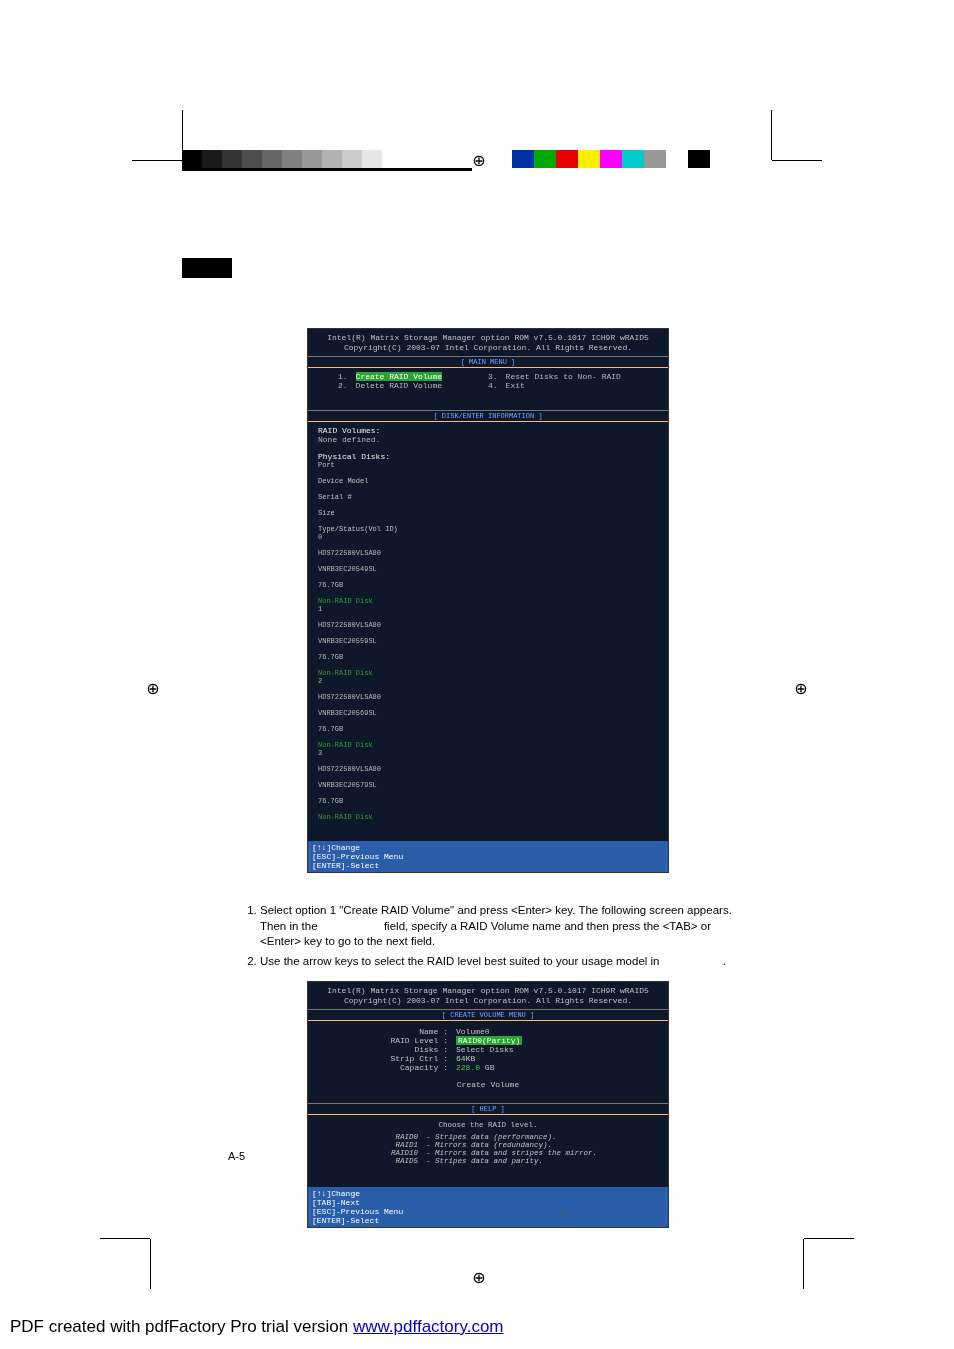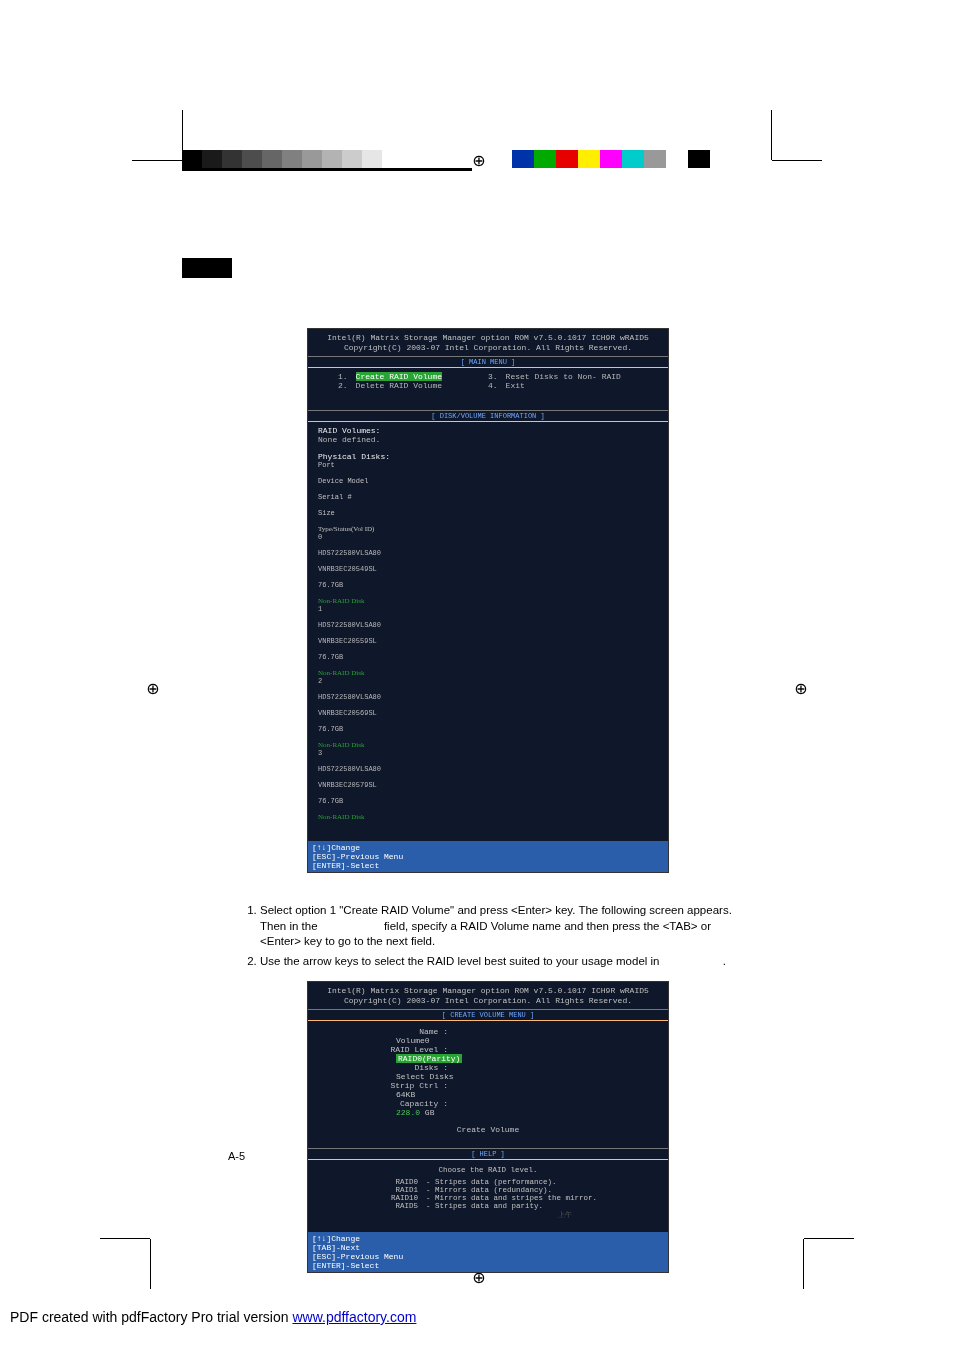--- a/index.html
+++ b/index.html
@@ -135,21 +135,21 @@
   .phys-row {
     display: flex;
     gap: 8px;
     font-size: 7px;
     flex-direction: column;
   }
   .phys-row .c0 { width: 12px; }
   .phys-row .c1 { width: 90px; }
   .phys-row .c2 { width: 90px; font-family: Liberation Mono, monospace; }
   .phys-row .c3 { width: 45px; }
-  .phys-row .c4 { width: 80px; color: #2aa335; font-family: Liberation Serif, serif; }
+  .phys-row .c4 { width: 80px; color: #2aa335; }
   .phys-header { color: #c0c0c0; }
   .bios-footer {
     display: flex;
     justify-content: flex-end;
     background: #2a5eaa;
     color: #fff;
     font-size: 8px;
     padding: 2px 4px;
     flex-direction: column;
   }
@@ -166,21 +166,20 @@
   }
   .blank-field {
     display: inline-block;
     width: 60px;
   }
   .create-menu-body {
     padding: 6px 80px 10px 80px;
   }
   .cv-row {
     display: flex;
-    flex-direction: column;
   }
   .cv-row .lab { width: 60px; text-align: right; color: #c0c0c0; }
   .cv-row .val { padding-left: 8px; color: #c0c0c0; }
   .green-text { color: #46c84b; }
   .green-bg { background: #2aa335; color:#fff; padding: 0 2px;}
   .cv-create {
     text-align: center;
     padding: 8px 0 4px 0;
     color: #c0c0c0;
   }
@@ -191,34 +190,35 @@
     font-size: 7.5px;
   }
   .help-rows {
     text-align: left;
     margin: 4px auto 0 auto;
     width: 220px;
   }
   .help-rows .hr {
     display: flex;
     gap: 8px;
+    font-style: italic;
   }
   .help-rows .hl { width: 40px; text-align: right; }
   .page-num {
     position: absolute;
     left: 228px;
     top: 1150px;
     font-size: 11px;
     color: #000;
   }
   .pdf-footer {
     position: absolute;
-    bottom: 24px;
+    bottom: 12px;
     left: 10px;
-    font-size: 14px;
+    font-size: 17px;
     color: #000;
   }
   .pdf-footer a {
     color: #0000cc;
     text-decoration: underline;
   }
   .small-time {
     position: absolute;
     top: 1210px;
     left: 558px;
@@ -297,21 +297,21 @@
           <div class="item">
               <span>3.</span>
               <span>Reset Disks to Non- RAID</span>
             </div>
           <div class="item">
               <span>4.</span>
               <span>Exit</span>
             </div>
         </div>
       </div>
-      <div class="panel-title-bar">[ DISK/VOLUME INFORMATION ]</div>
+      <div class="panel-title-bar">[ DISK/ENTER INFORMATION ]</div>
       <div class="disk-info">
         <div class="label-white">RAID Volumes:</div>
         <div>None defined.</div>
         <div class="label-white" style="margin-top:8px">Physical Disks:</div>
         <div class="phys-row phys-header">
           <span class="c0">Port</span>
           <span class="c1">Device Model</span>
           <span class="c2">Serial #</span>
           <span class="c3">Size</span>
           <span class="c4" style="color:#c0c0c0">Type/Status(Vol ID)</span>

